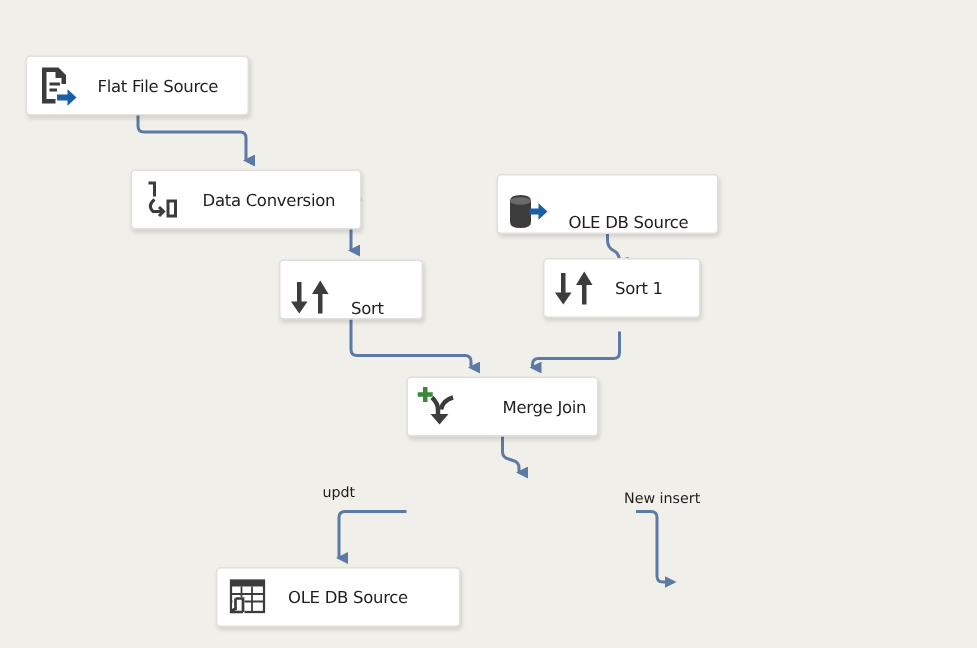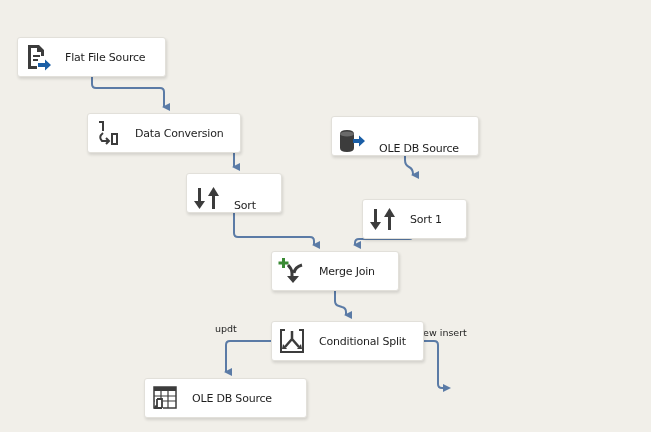--- a/index.html
+++ b/index.html
@@ -100,56 +100,45 @@
     <span class="icon">
       <svg width="28" height="28" viewBox="0 0 28 28">
         <path d="M2,7 Q2,3 9,3 Q16,3 16,7 L16,21 Q16,25 9,25 Q2,25 2,21 Z" fill="#3c3c3c"></path>
         <ellipse cx="9" cy="7" rx="7" ry="2.5" fill="#6a6a6a"></ellipse>
         <path d="M15,12 L21,12 L21,8.5 L27,14 L21,19.5 L21,16 L15,16 Z" fill="#1a5ea6"></path>
       </svg>
     </span>
     <span class="label">OLE DB Source</span>
   </div>
 
-  <div class="node" style="left:362px;top:199px;width:105px;text-align:center;">
+  <div class="node" style="left:362px;top:172px;width:105px;text-align:center;">
     <span class="icon">
       <svg width="28" height="28" viewBox="0 0 28 28">
         <rect x="5" y="4" width="3" height="16" fill="#3c3c3c"></rect>
         <path d="M1,17 L12,17 L6.5,25 Z" fill="#3c3c3c"></path>
         <rect x="19" y="9" width="3" height="16" fill="#3c3c3c"></rect>
         <path d="M15,12 L26,12 L20.5,3 Z" fill="#3c3c3c"></path>
       </svg>
     </span>
     <span class="label">Sort 1</span>
   </div>
 
-  <div class="node" style="left:271px;top:251px;width:128px;">
+  <div class="node" style="left:271px;top:251px;width:128px;gap:16px;">
     <span class="icon">
       <svg width="28" height="28" viewBox="0 0 28 28">
         <rect x="4" y="1" width="3" height="10" fill="#3a8a34"></rect>
         <rect x="0.5" y="4.5" width="10" height="3" fill="#3a8a34"></rect>
         <path d="M10,8 Q14,12 14,16 L14,20" fill="none" stroke="#3c3c3c" stroke-width="3"></path>
         <path d="M24,8 Q17,10 16,16" fill="none" stroke="#3c3c3c" stroke-width="3"></path>
         <path d="M9,19 L21,19 L15,26 Z" fill="#3c3c3c"></path>
       </svg>
     </span>
     <span class="label">Merge Join</span>
   </div>
 
-  <div class="node" style="left:271px;top:321px;width:153px;">
-    <span class="icon">
-      <svg width="28" height="28" viewBox="0 0 28 28">
-        <path d="M7,3 L3,3 L3,25 L25,25 L25,3 L21,3" fill="none" stroke="#3c3c3c" stroke-width="2"></path>
-        <path d="M14,4 L14,12 M14,12 L7,20 M14,12 L21,20" fill="none" stroke="#3c3c3c" stroke-width="2.5"></path>
-        <path d="M5,17 L9,22 L4,22 Z" fill="#3c3c3c"></path>
-        <path d="M23,17 L19,22 L24,22 Z" fill="#3c3c3c"></path>
-      </svg>
-    </span>
-    <span class="label">Conditional Split</span>
-  </div>
 
   <div class="node" style="left:144px;top:378px;width:163px;">
     <span class="icon">
       <svg width="28" height="28" viewBox="0 0 28 28">
         <rect x="3" y="3" width="22" height="21" fill="none" stroke="#3c3c3c" stroke-width="1.5"></rect>
         <rect x="3" y="3" width="22" height="4" fill="#3c3c3c"></rect>
         <path d="M3,12 L25,12 M3,17 L25,17 M10,7 L10,24 M17,7 L17,24" stroke="#3c3c3c" stroke-width="1.2"></path>
         <rect x="4" y="14" width="8" height="11" fill="#ffffff"></rect>
         <path d="M6,15 L11,15 L11,24 M6,15 L6,22 Q4,22 4,24 L11,24" fill="none" stroke="#3c3c3c" stroke-width="1.8"></path>
       </svg>

